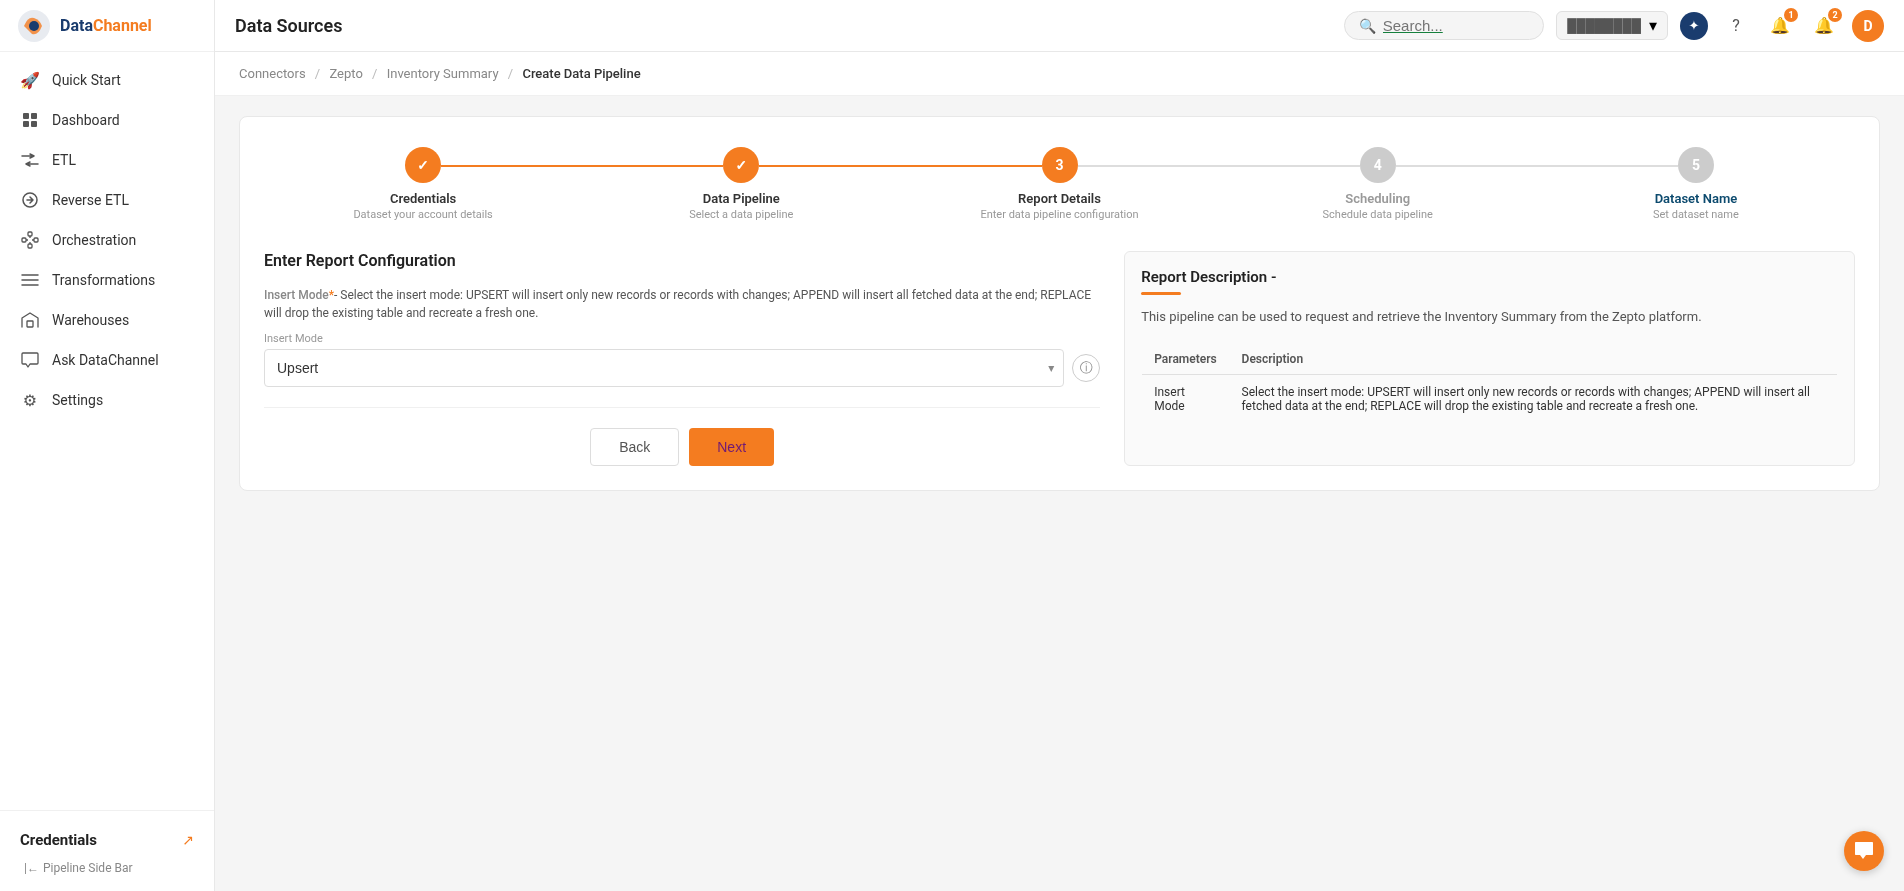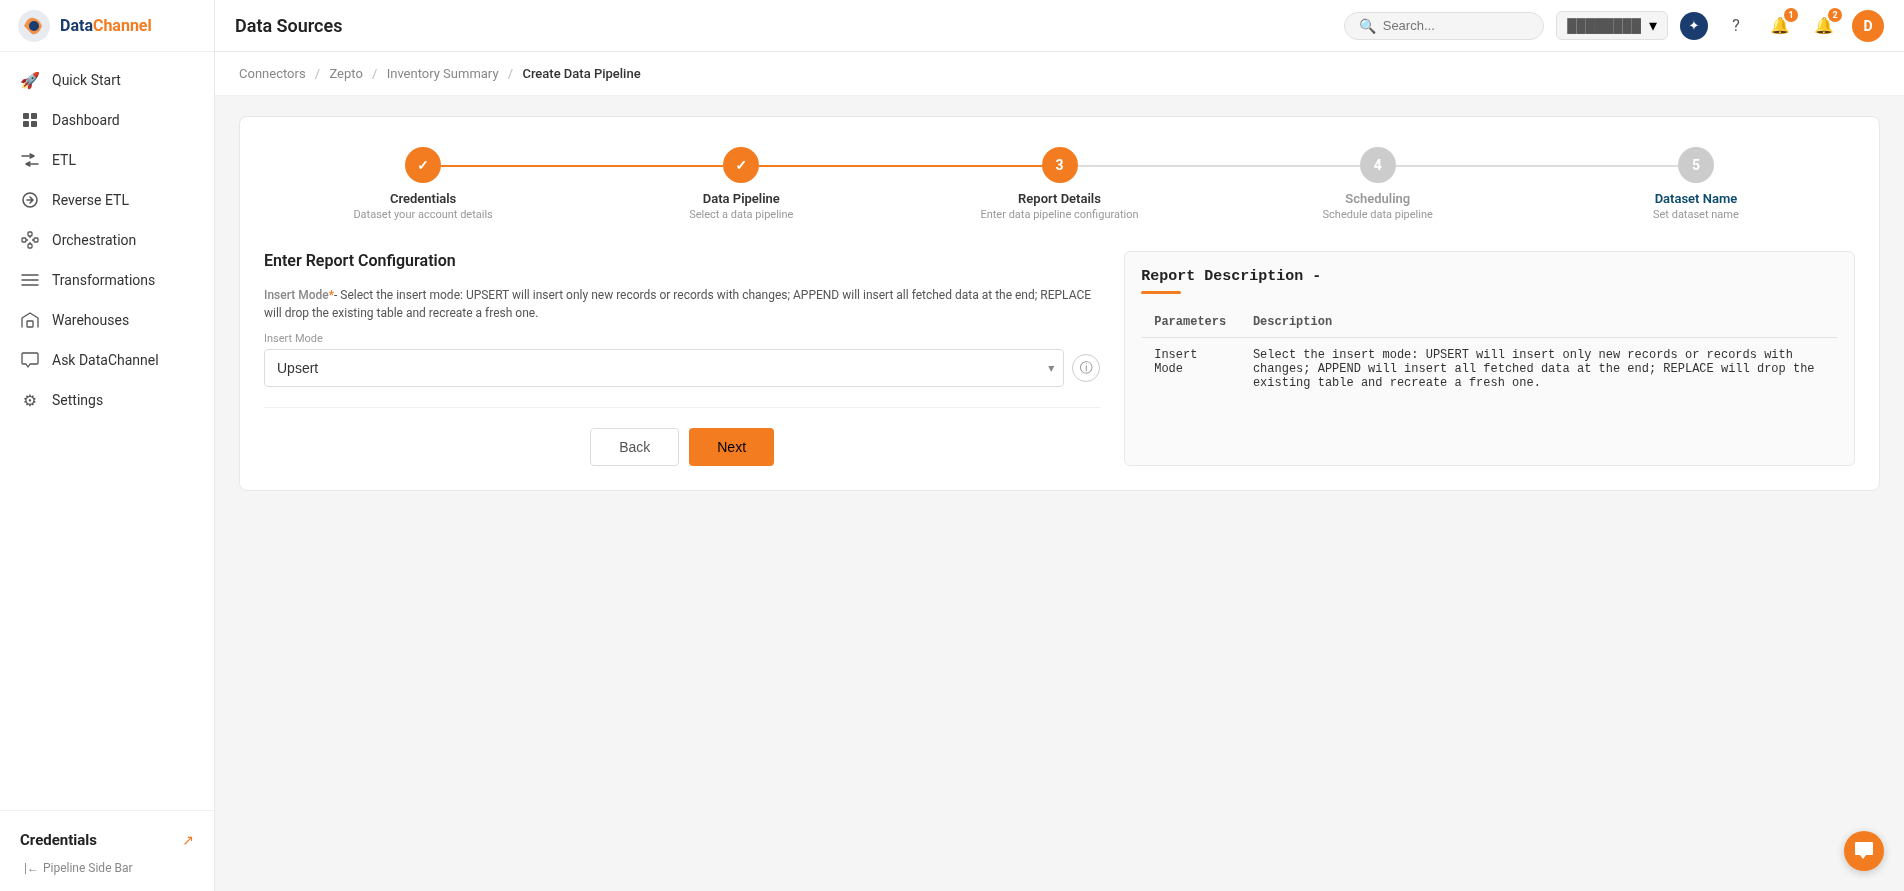--- a/index.html
+++ b/index.html
@@ -124,23 +124,24 @@
       border: 1px solid #e0e0e0;
       border-radius: 20px;
       padding: 5px 14px;
       width: 200px;
     }
     .search-icon { color: #999; margin-right: 6px; font-size: 14px; }
     .search-input {
       border: none;
       background: transparent;
       outline: none;
-      font-size: 13px;
+      font-size: 15px;
       color: #15803d;
       width: 140px;
+      text-decoration: underline;
     }
     .user-menu {
       display: flex;
       align-items: center;
       gap: 8px;
       background: #f5f5f5;
       border: 1px solid #e0e0e0;
       border-radius: 6px;
       padding: 4px 10px;
       cursor: pointer;
@@ -287,21 +288,20 @@
     }
     .form-left {
       flex: 1.2;
     }
     .form-right {
       flex: 1;
       background: #fafafa;
       border: 1px solid #e8e8e8;
       border-radius: 6px;
       padding: 16px;
-      font-family: Liberation Mono, monospace;
     }
 
     .form-title {
       font-size: 16px;
       font-weight: 600;
       color: #222;
       margin-bottom: 16px;
     }
     .insert-mode-desc {
       font-size: 12px;
@@ -382,21 +382,21 @@
       cursor: pointer;
       color: #555;
     }
     .btn-next {
       padding: 10px 28px;
       border: none;
       background: #f47c20;
       border-radius: 4px;
       font-size: 14px;
       cursor: pointer;
-      color: #000000;
+      color: #701a75;
       font-weight: 500;
     }
 
     
     .report-desc-title {
       font-size: 15px;
       font-weight: 600;
       color: #222;
       margin-bottom: 6px;
     }
@@ -663,20 +663,21 @@
 
           <div class="btn-row">
             <button class="btn-back">Back</button>
             <button class="btn-next">Next</button>
           </div>
         </div>
 
         <div class="form-right">
           <div class="report-desc-title">Report Description -</div>
           <div class="report-desc-line"></div>
+          <p class="report-desc-text">This pipeline can be used to request and retrieve the Inventory Summary from the Zepto platform.</p>
           <table class="params-table">
             <thead>
               <tr>
                 <th>Parameters</th>
                 <th>Description</th>
               </tr>
             </thead>
             <tbody>
               <tr>
                 <td>Insert Mode</td>

